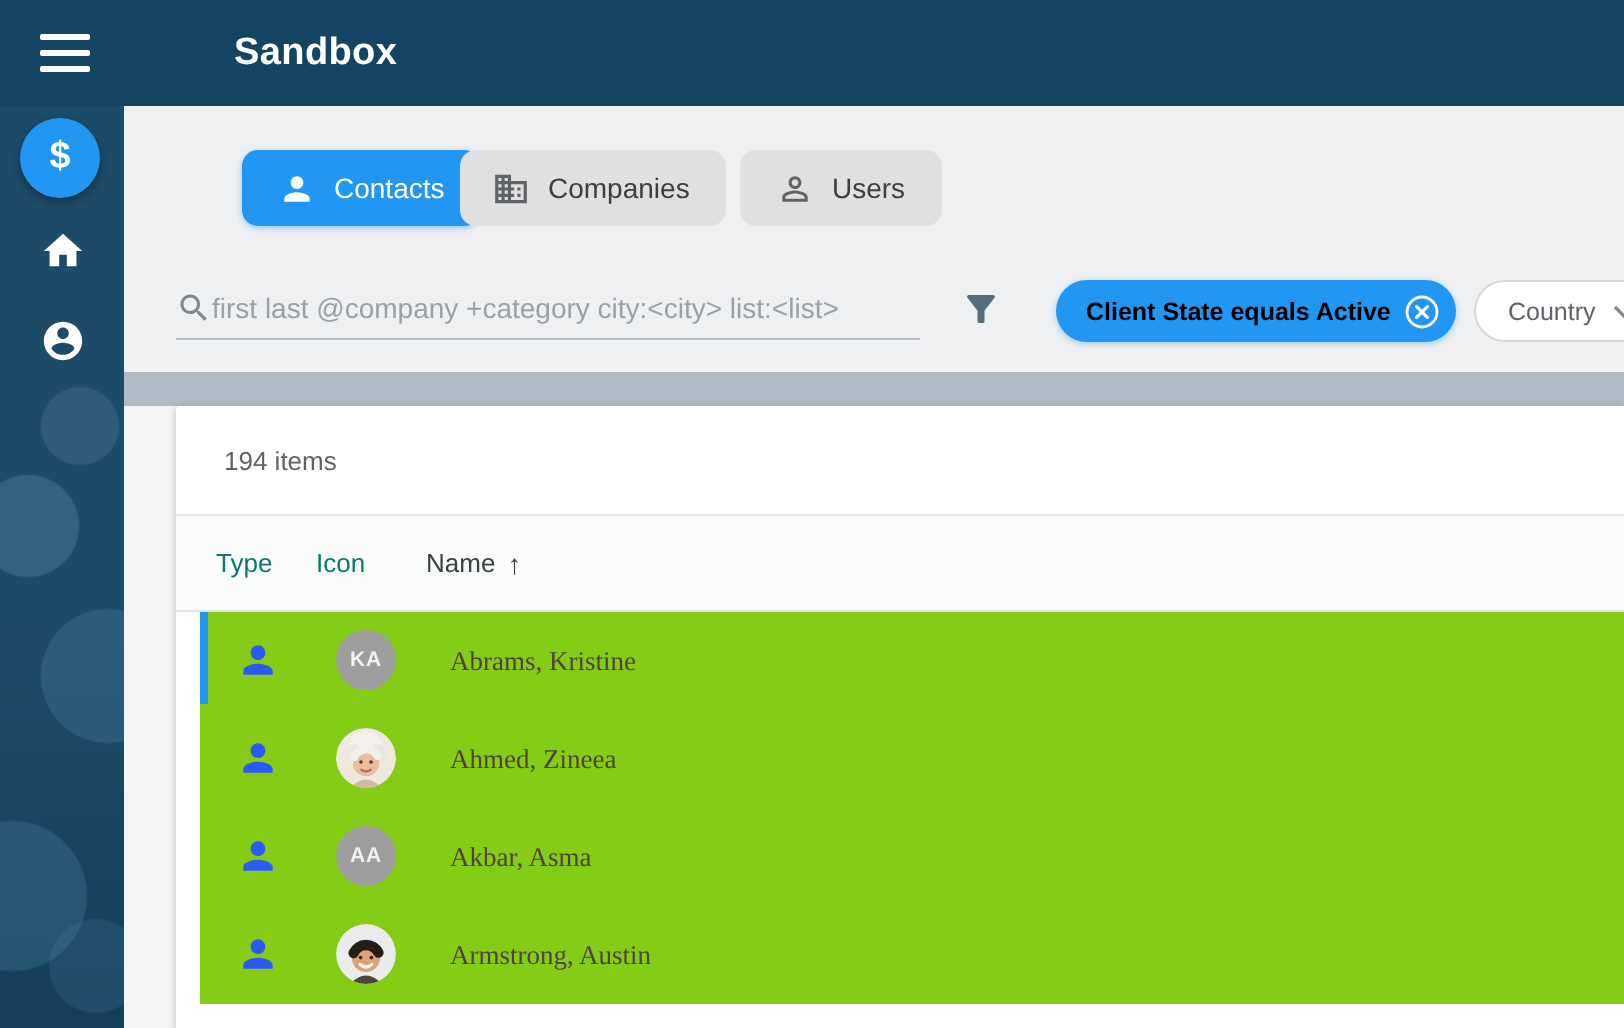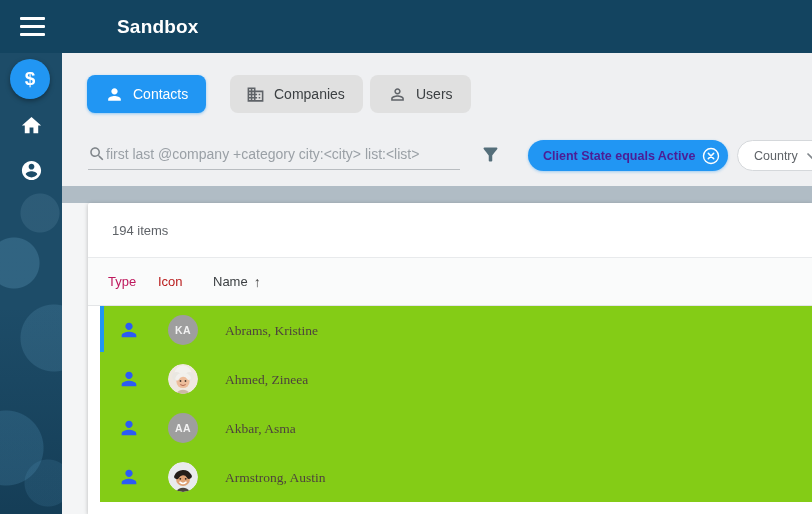--- a/index.html
+++ b/index.html
@@ -26,44 +26,44 @@
   .side-ic.home{top:60px;}
   .side-ic.account{top:105px;}
 
   
   .main{position:absolute;left:62px;top:53px;width:750px;height:461px;}
   .toolbar{position:absolute;left:0;top:0;width:750px;height:133px;background:#eff0f2;}
 
   
   .tab{position:absolute;top:22px;height:38px;border:none;border-radius:8px;display:inline-flex;align-items:center;gap:9px;padding:0 18px;font-size:14px;font-weight:500;cursor:pointer;background:#e0e0e0;color:#3c4043;}
   .tab .ticon{display:flex;align-items:center;}
-  .tab.active{background:#2196f3;color:#fff;box-shadow:0 1px 3px rgba(33,150,243,.45);}
+  .tab.active{background:#2196f3;color:#fff;box-shadow:0 1px 3px rgba(33,150,243,.45);margin-left:34px;}
   .tab.t-contacts{left:25px;}
   .tab.t-companies{left:168px;padding-left:16px;}
   .tab.t-users{left:308px;}
 
   
   .search-field{position:absolute;left:26px;top:85px;width:372px;height:32px;border-bottom:1px solid #b9bdc1;display:flex;align-items:center;gap:0;}
   .search-field input{border:none;outline:none;background:transparent;flex:1;font-size:14px;color:#3c4043;padding:0;}
   .search-field input::placeholder{color:#9aa0a6;}
   .filter-btn{position:absolute;left:415px;top:88px;width:26px;height:26px;border:none;background:transparent;cursor:pointer;padding:0;display:flex;align-items:center;justify-content:center;}
 
   .chip{position:absolute;top:87px;height:31px;border-radius:16px;display:inline-flex;align-items:center;font-size:12.5px;font-weight:600;cursor:pointer;white-space:nowrap;}
-  .chip-active{left:466px;background:#2196f3;color:#4c1d95;padding:0 8px 0 15px;gap:7px;box-shadow:0 1px 3px rgba(33,150,243,.4);}
+  .chip-active{left:466px;background:#2196f3;color:#000000;padding:0 8px 0 15px;gap:7px;box-shadow:0 1px 3px rgba(33,150,243,.4);}
   .chip-x{display:flex;align-items:center;cursor:pointer;}
   .chip-country{left:675px;background:#fff;border:1px solid #d5d8db;color:#5f6368;padding:0 14px 0 16px;gap:8px;font-weight:500;width:110px;}
 
   
   .grayband{position:absolute;left:0;top:133px;width:750px;height:17px;background:#b0bcc5;}
   .card{position:absolute;left:26px;top:150px;width:724px;height:311px;background:#fff;border-radius:2px 0 0 0;box-shadow:0 1px 4px rgba(0,0,0,.25);}
   .count-row{height:55px;line-height:55px;padding-left:24px;font-size:13px;color:#5f6368;border-bottom:1px solid #e8eaec;}
   .thead{position:relative;height:48px;background:#fafbfb;border-bottom:1px solid #e3e5e7;font-size:13px;}
   .thead .col{position:absolute;top:0;height:48px;line-height:48px;}
-  .col-type{left:20px;color:#be185d;}
-  .col-icon{left:70px;color:#b91c1c;}
+  .col-type{left:20px;color:#0f766e;}
+  .col-icon{left:70px;color:#0f766e;}
   .col-name{left:125px;color:#3c4043;font-weight:500;display:flex;align-items:flex-end;gap:6px;}
   .sort-arr{color:#424242;font-size:14px;font-weight:500;}
 
   .trow{position:relative;height:49px;border-bottom:3px solid #84cc16;cursor:pointer;background:#84cc16;margin-left:12px;}
   .selbar{display:none;position:absolute;left:0;top:0;width:4px;height:100%;background:#2196f3;}
   .trow.selected .selbar{display:block;}
   .type-icon{position:absolute;left:18px;top:13px;width:22px;height:22px;}
   .avatar{position:absolute;left:68px;top:9px;width:30px;height:30px;border-radius:50%;overflow:hidden;}
   .avatar.initials{background:#9e9e9e;color:#f2f2f2;font-size:10.5px;font-weight:700;letter-spacing:.4px;display:flex;align-items:center;justify-content:center;}
   .avatar.photo svg{display:block;}

